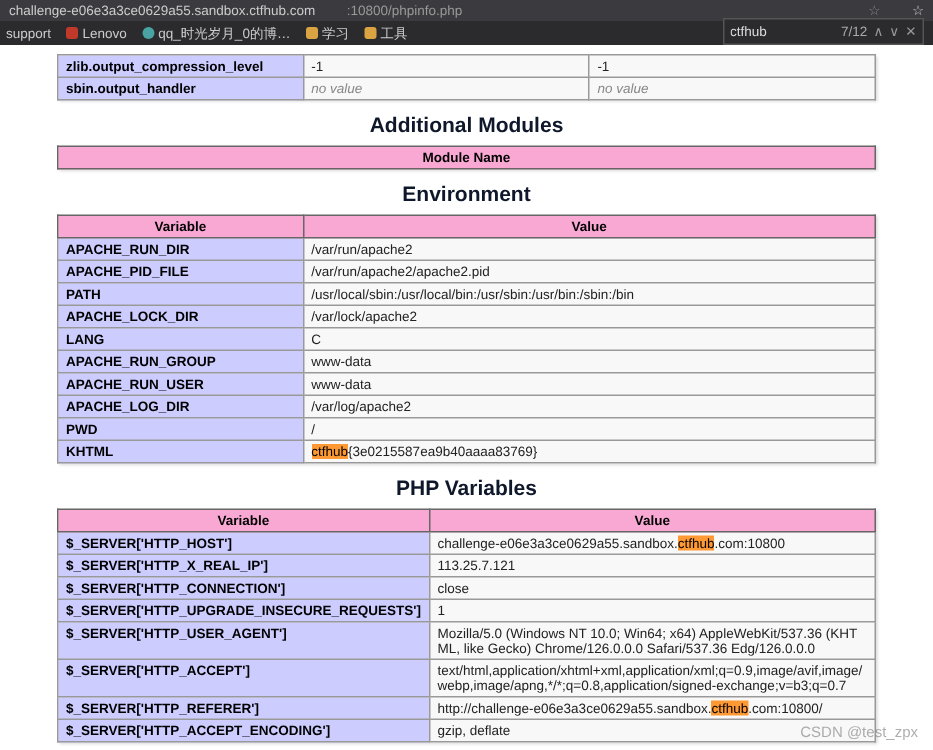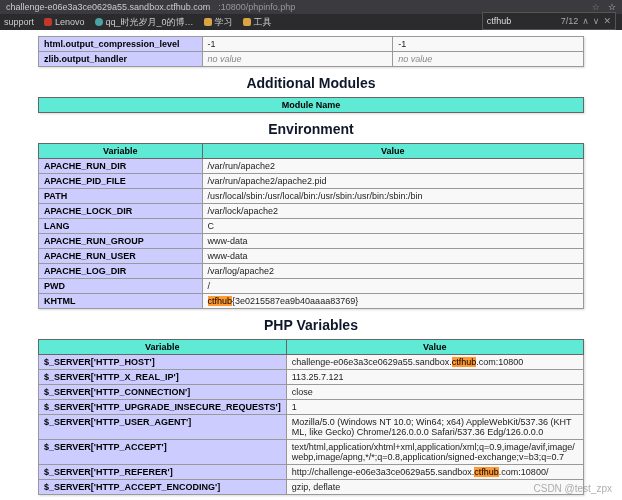--- a/index.html
+++ b/index.html
@@ -13,21 +13,21 @@
   overflow: hidden;
 }
 .browser-chrome {
   background: #3a3a3f;
   color: #ccc;
   height: 14px;
   display: flex;
   align-items: center;
   padding: 0 6px;
   font-size: 9px;
-  gap: 8px;
+  gap: 21px;
 }
 .browser-chrome .star { margin-left: auto; color: #888; }
 .browser-chrome .pale { color: #999; }
 .tab-strip {
   background: #2b2b2e;
   height: 16px;
   display: flex;
   padding: 0 4px;
   gap: 10px;
   font-size: 9px;
@@ -64,21 +64,21 @@
 table.php {
   width: 100%;
   border-collapse: collapse;
   border: 1px solid #999;
   background: #fff;
   font-size: 9px;
   box-shadow: 1px 1px 2px rgba(0,0,0,0.15);
   margin-bottom: 8px;
 }
 table.php th {
-  background: #5eead4;
+  background: #f9a8d4;
   border: 1px solid #666;
   font-weight: bold;
   padding: 2px 4px;
   text-align: center;
   color: #000;
 }
 table.php td {
   border: 1px solid #999;
   padding: 2px 5px;
   vertical-align: top;
@@ -149,26 +149,26 @@
     <span class="ic">∨</span>
     <span class="ic">✕</span>
   </div>
 </div>
 
 <div class="content">
 
   <table class="php">
     <tbody id="top-table-body">
         <tr>
-          <td class="e">html.output_compression_level</td>
+          <td class="e">zlib.output_compression_level</td>
                   <td class="v">-1</td>
                   <td class="v">-1</td>
         </tr>
         <tr>
-          <td class="e">zlib.output_handler</td>
+          <td class="e">sbin.output_handler</td>
                   <td class="v novalue">no value</td>
                   <td class="v novalue">no value</td>
         </tr>
       </tbody>
   </table>
 
   <h2 class="sect">Additional Modules</h2>
   <table class="php">
     <tbody>
         <tr>

